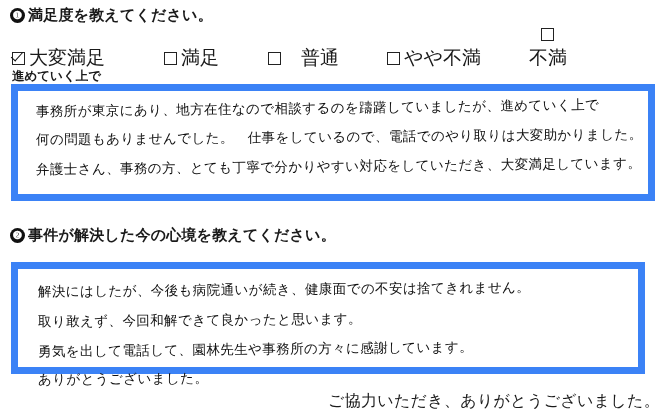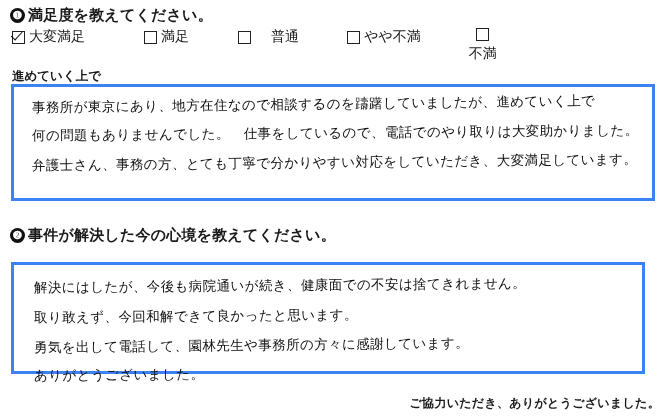--- a/index.html
+++ b/index.html
@@ -47,22 +47,22 @@
   #q1 { left: 10px; top: 6px; }
   #q2 { left: 10px; top: 226px; }
 
   
   .choices {
     position: absolute;
     left: 12px;
     top: 28px;
     width: 520px;
     display: flex;
-    align-items: flex-start;
-    font-size: 14px;
+    align-items: flex-end;
+    font-size: 19px;
   }
   .choice {
     display: flex;
     align-items: center;
     gap: 4px;
     white-space: nowrap;
   }
   .choice .box {
     display: inline-block;
     width: 11px;
@@ -93,21 +93,21 @@
     position: absolute;
     left: 12px;
     top: 68px;
     font-size: 12.5px;
     font-weight: bold;
   }
 
   
   .answer-box {
     position: absolute;
-    border: 3px solid #3b82f6;
+    border: 7px solid #3b82f6;
     box-sizing: border-box;
     background: #fff;
   }
   #box1 { left: 11px; top: 84px; width: 644px; height: 117px; }
   #box2 { left: 11px; top: 262px; width: 634px; height: 112px; }
 
   .hand {
     font-family: "DejaVu Sans", sans-serif;
     font-size: 13.5px;
     color: #101010;
@@ -126,22 +126,22 @@
   #b2l1 { left: 20px; top: 14px; transform: rotate(-0.5deg); }
   #b2l2 { left: 20px; top: 44px; transform: rotate(-0.5deg); }
   #b2l3 { left: 20px; top: 74px; transform: rotate(-0.6deg); }
   #b2l4 { left: 20px; top: 102px; transform: rotate(-0.5deg); }
 
   
   .footer {
     position: absolute;
     right: 8px;
     bottom: 5px;
-    font-size: 12px;
-    font-weight: bold;
+    font-size: 16px;
+    font-weight: normal;
     letter-spacing: 0.3px;
   }
 </style>
 </head>
 <body>
 
 <div class="sheet">
 
   <div class="q-row" id="q1">
     <span class="q-num">❶</span>

